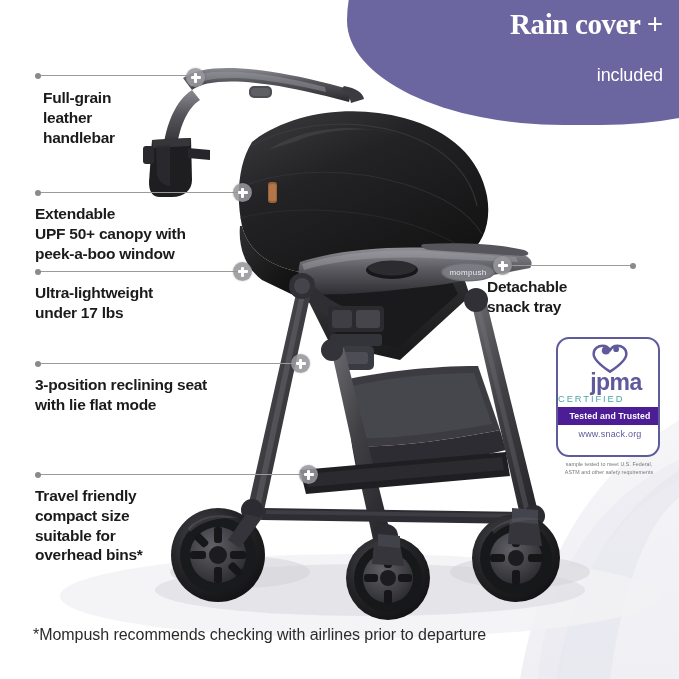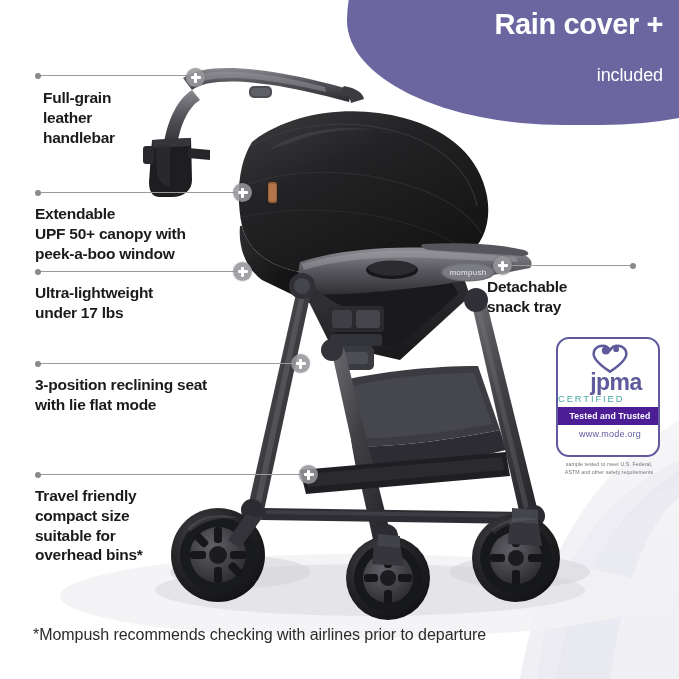--- a/index.html
+++ b/index.html
@@ -27,21 +27,21 @@
   .banner-text{
     position:absolute;
     right:16px; top:10px;
     width:310px;
     text-align:right;
     color:#ffffff;
     z-index:6;
   }
   .banner-l1{
     font-size:29px;font-weight:bold;line-height:1.02;
-    letter-spacing:-0.4px;display:block;
+    letter-spacing:-0.4px;display:block;font-family:Liberation Serif, serif;
   }
   .banner-l2{
     font-size:29px;font-weight:bold;line-height:1.02;
     letter-spacing:-0.4px;display:block;
   }
   .banner-l3{
     font-size:18px;font-weight:normal;line-height:1.0;
     display:block;margin-top:26px;letter-spacing:-0.1px;
   }
 
@@ -403,21 +403,21 @@
         <path d="M30 42 C 12 30, 6 22, 6 16 C 6 8, 13 4, 19 4 C 24 4, 28 7, 30 11
                  C 32 7, 36 4, 41 4 C 47 4, 54 8, 54 16 C 54 22, 48 30, 30 42 Z" fill="none" stroke="#5E5A9B" stroke-width="3.6" stroke-linejoin="round"></path>
         <circle cx="24" cy="11" r="6" fill="#5E5A9B"></circle>
         <circle cx="39" cy="9" r="4.2" fill="#5E5A9B"></circle>
       </svg>
       <div class="jpma-word">jpma</div>
       <div class="jpma-cert">CERTIFIED</div>
       <div class="jpma-band">
         <span>Tested and Trusted</span>
       </div>
-      <div class="jpma-url">www.mode.org</div>
+      <div class="jpma-url">www.snack.org</div>
     </div>
     <div class="jpma-fine" style="white-space:pre-line;">sample tested to meet U.S. Federal,
 ASTM and other safety requirements</div>
   </div>
 
   <div class="footnote">*Mompush recommends checking with airlines prior to departure</div>
 
 </div>
 
 </body></html>

